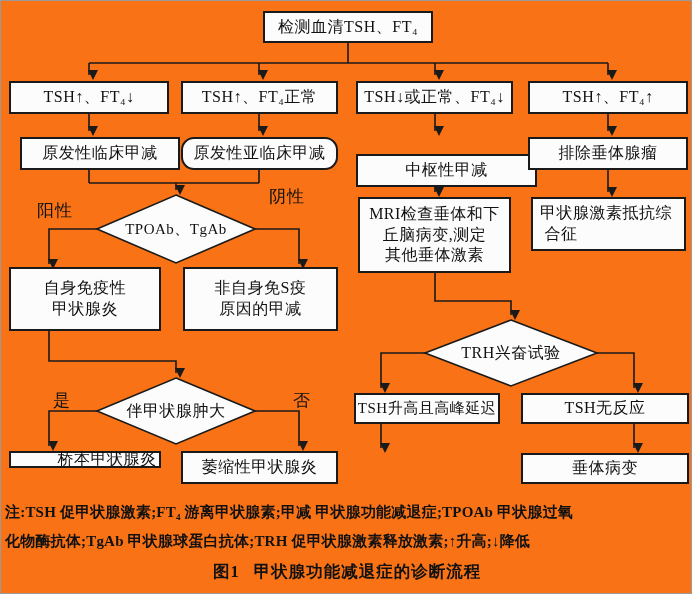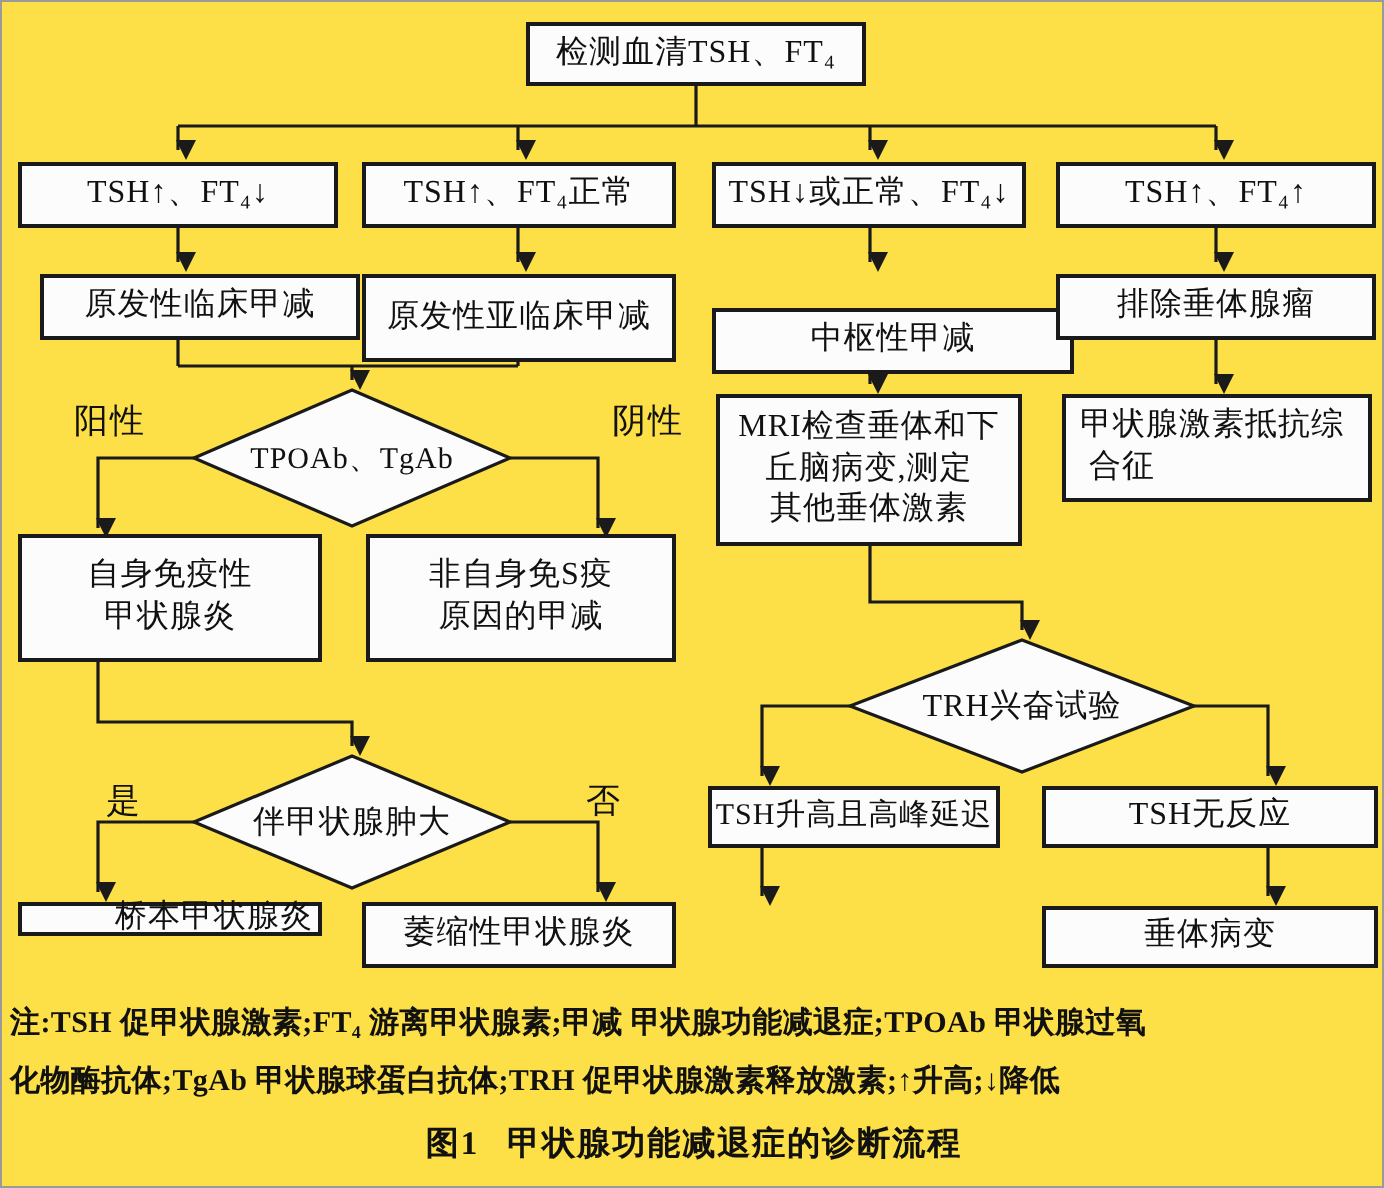--- a/index.html
+++ b/index.html
@@ -1,20 +1,20 @@
 <!DOCTYPE html>
 <html><head>
 <meta charset="utf-8">
 <style>
   html,body{margin:0;padding:0;background:#ffffff;}
   .canvas{
     position:relative;
     width:692px;height:594px;
     box-sizing:border-box;
-    background:#fde047;
+    background:#f97316;
     border:1px solid #9a9a9a;
     font-family:"Liberation Serif","DejaVu Serif",serif;
     color:#111;
     overflow:hidden;
   }
   svg.wires{position:absolute;left:0;top:0;z-index:1;}
   .node{
     position:absolute;z-index:2;
     box-sizing:border-box;
     border:2px solid #1a1a1a;
@@ -103,21 +103,21 @@
   </svg>
 
   <div class="node" style="left:262px;top:10px;width:170px;height:32px;">检测血清TSH、FT₄</div>
 
   <div class="node" style="left:8px;top:80px;width:160px;height:33px;">TSH↑、FT₄↓</div>
   <div class="node" style="left:180px;top:80px;width:157px;height:33px;">TSH↑、FT₄正常</div>
   <div class="node" style="left:355px;top:80px;width:157px;height:33px;">TSH↓或正常、FT₄↓</div>
   <div class="node" style="left:527px;top:80px;width:160px;height:33px;">TSH↑、FT₄↑</div>
 
   <div class="node" style="left:19px;top:136px;width:160px;height:33px;">原发性临床甲减</div>
-  <div class="node" style="left:180px;top:136px;width:157px;height:44px;">原发性亚临床甲减</div>
+  <div class="node" style="left:180px;top:136px;width:157px;height:33px;border-radius:13px;">原发性亚临床甲减</div>
   <div class="node" style="left:355px;top:136px;width:181px;height:33px;margin-top:17px;">中枢性甲减</div>
   <div class="node" style="left:527px;top:136px;width:160px;height:33px;">排除垂体腺瘤</div>
 
   <div class="node" style="left:8px;top:266px;width:152px;height:64px;">自身免疫性
 甲状腺炎</div>
   <div class="node" style="left:182px;top:266px;width:155px;height:64px;">非自身免S疫
 原因的甲减</div>
 
   <div class="node" style="left:8px;top:450px;width:152px;height:17px;padding-left:44px;">桥本甲状腺炎</div>
   <div class="node" style="left:180px;top:450px;width:157px;height:33px;">萎缩性甲状腺炎</div>
@@ -131,21 +131,21 @@
   <div class="node small" style="left:353px;top:392px;width:146px;height:31px;">TSH升高且高峰延迟</div>
   <div class="node" style="left:520px;top:392px;width:168px;height:31px;">TSH无反应</div>
 
   <div class="node" style="left:520px;top:452px;width:168px;height:31px;">垂体病变</div>
 
   <div class="dtext" style="left:115px;top:216px;width:120px;height:24px;">TPOAb、TgAb</div>
   <div class="dtext" style="left:115px;top:398px;width:120px;height:24px;font-size:16px;">伴甲状腺肿大</div>
   <div class="dtext" style="left:450px;top:340px;width:120px;height:24px;font-size:16px;">TRH兴奋试验</div>
 
   <div class="branch-label" style="left:36px;top:198px;">阳性</div>
-  <div class="branch-label" style="left:268px;top:198px;margin-left:37px;">阴性</div>
+  <div class="branch-label" style="left:268px;top:184px;">阴性</div>
   <div class="branch-label" style="left:52px;top:388px;">是</div>
   <div class="branch-label" style="left:292px;top:388px;">否</div>
 
   <div class="note">
     <div>注:TSH 促甲状腺激素;FT₄ 游离甲状腺素;甲减 甲状腺功能减退症;TPOAb 甲状腺过氧</div>
     <div>化物酶抗体;TgAb 甲状腺球蛋白抗体;TRH 促甲状腺激素释放激素;↑升高;↓降低</div>
   </div>
 
   <div class="caption">
     <span class="cap-label">图1</span><span>甲状腺功能减退症的诊断流程</span>

